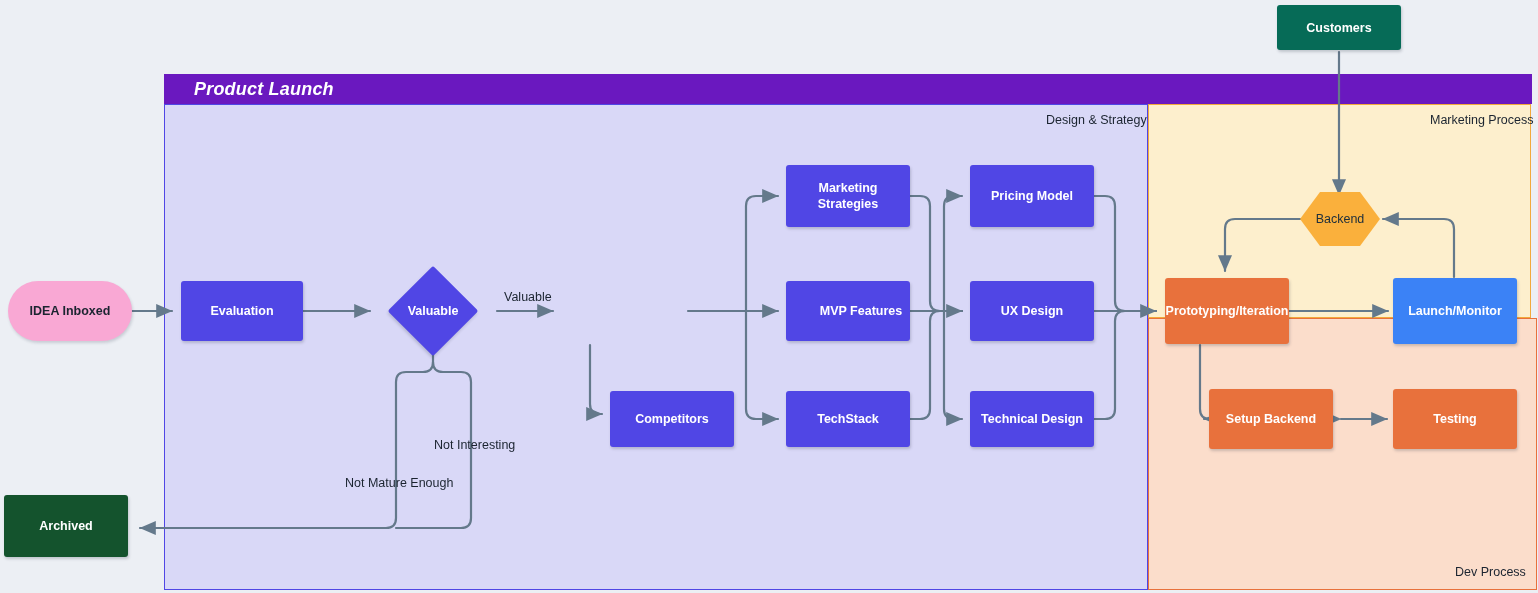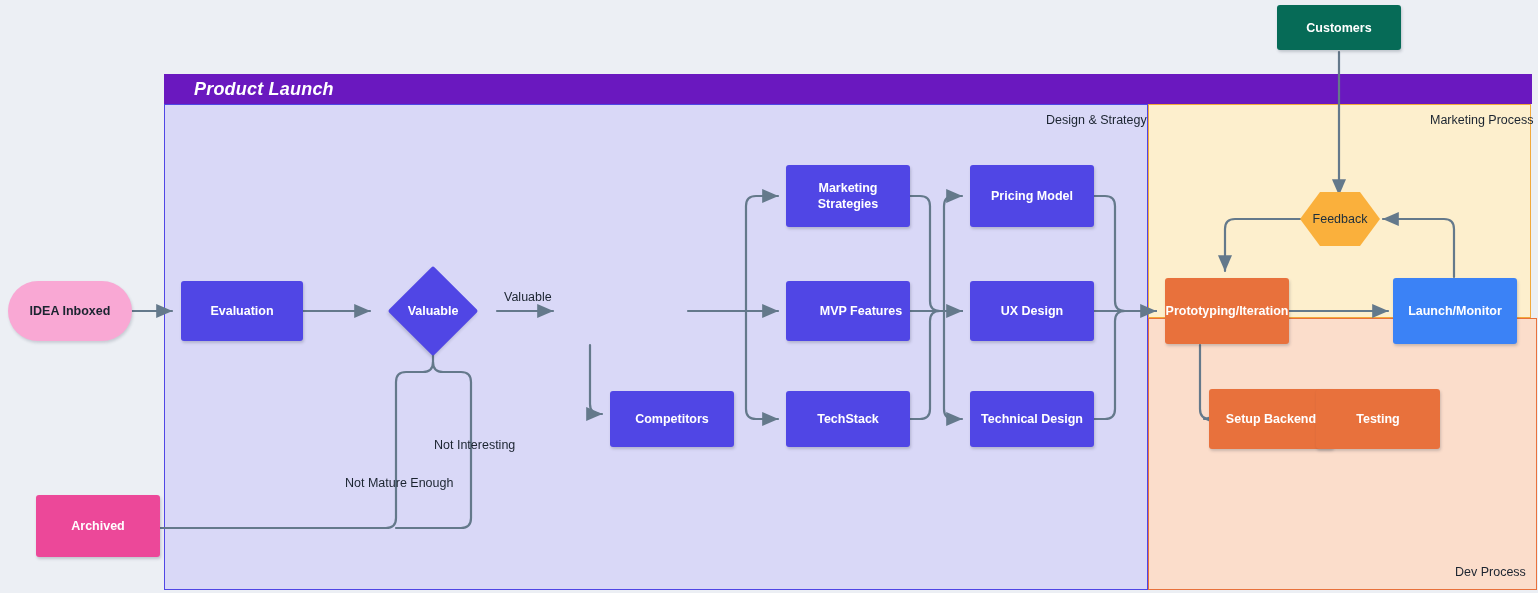--- a/index.html
+++ b/index.html
@@ -46,21 +46,21 @@
     line-height:1.28;
     color:#ffffff;
     border-radius:3px;
     box-shadow:1px 2px 3px rgba(40,50,70,.22);
     padding:2px 6px;
   }
   .n-blue{background:#5046E5;}
   .n-orange{background:#E8713C;}
   .n-red{background:#3b82f6;}
   .n-green{background:#066B57;}
-  .n-slate{background:#ec4899;margin-left:32px;}
+  .n-slate{background:#14532d;}
   .n-grey{background:#f9a8d4;color:#1b2430;border-radius:34px;box-shadow:1px 2px 3px rgba(40,50,70,.18);}
 
   
   .diamond-wrap{position:absolute;}
   .diamond-shape{
     position:absolute;left:0;top:0;width:100%;height:100%;
     background:#5046E5;
     transform:rotate(45deg) ;
     border-radius:2px;
   }
@@ -211,36 +211,36 @@
   <div class="node n-blue" style="left:970px;top:281px;width:124px;height:60px;">
     <span>UX Design</span>
   </div>
 
   <div class="node n-blue" style="left:970px;top:391px;width:124px;height:56px;">
     <span>Technical Design</span>
   </div>
 
   <div class="hex-wrap" style="left:1300px;top:192px;width:80px;height:54px;">
     <div class="hex-shape"></div>
-    <div class="hlabel">Feedback</div>
+    <div class="hlabel">Backend</div>
   </div>
 
   <div class="node n-orange" style="left:1165px;top:278px;width:124px;height:66px;">
     <span>Prototyping/Iteration</span>
   </div>
 
   <div class="node n-red" style="left:1393px;top:278px;width:124px;height:66px;">
     <span>Launch/Monitor</span>
   </div>
 
   <div class="node n-orange" style="left:1209px;top:389px;width:124px;height:60px;">
     <span>Setup Backend</span>
   </div>
 
-  <div class="node n-orange" style="left:1316px;top:389px;width:124px;height:60px;">
+  <div class="node n-orange" style="left:1393px;top:389px;width:124px;height:60px;">
     <span>Testing</span>
   </div>
 
   <div class="edge-label" style="left:504px;top:290px;">Valuable</div>
   <div class="edge-label" style="left:434px;top:438px;">Not Interesting</div>
   <div class="edge-label" style="left:345px;top:476px;">Not Mature Enough</div>
 
 </div>
 
 </body></html>

